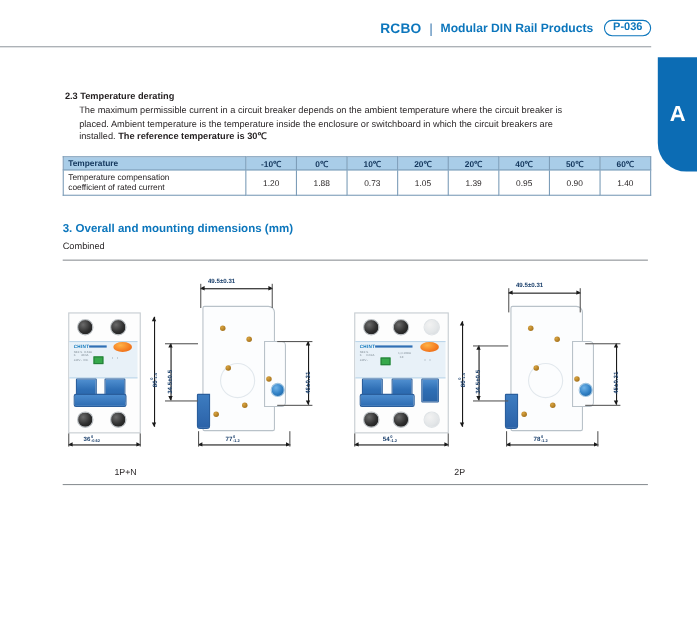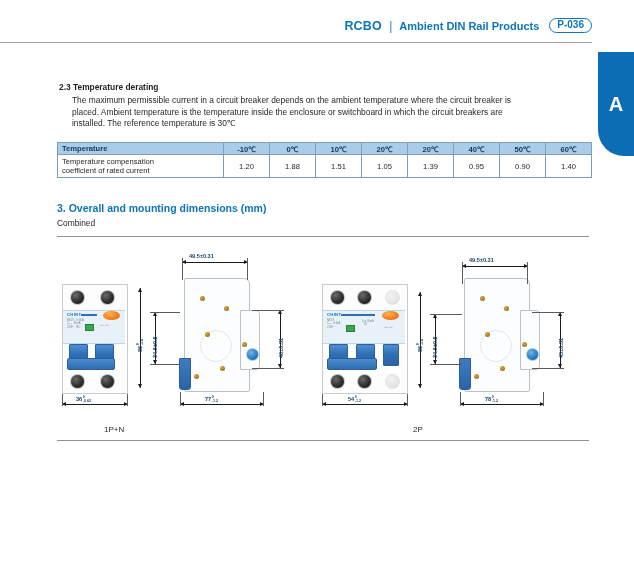--- a/index.html
+++ b/index.html
@@ -39,21 +39,21 @@
   .side-tab span{color:#fff;font-size:20px;font-weight:bold;}
   
   .sec-num{
     position:absolute;left:59px;top:82px;
     font-size:8.4px;font-weight:bold;color:#231f20;
   }
   .para{
     position:absolute;left:72px;top:95px;width:460px;
     font-size:8.4px;line-height:11.6px;color:#231f20;
   }
-  .para b{font-weight:normal;margin-top:17px;}
+  .para b{font-weight:bold;margin-top:17px;}
   
   .tbl{
     position:absolute;left:57px;top:142px;width:532px;
     border-collapse:collapse;table-layout:fixed;
   }
   .tbl th,.tbl td{
     border:1px solid #7d9db8;
     font-size:7.6px;
     padding:0;
   }
@@ -175,21 +175,21 @@
   }
   .arrowv.u{border-bottom:4px solid #1a1a1a;}
   .arrowv.d{border-top:4px solid #1a1a1a;}
 </style>
 </head>
 <body>
 
 <div class="header">
   <span class="hdr-rcbo">RCBO</span>
   <span class="hdr-sep">|</span>
-  <span class="hdr-sub">Ambient DIN Rail Products</span>
+  <span class="hdr-sub">Modular DIN Rail Products</span>
   <span class="hdr-badge">P-036</span>
 </div>
 <div class="hdr-rule"></div>
 
 <div class="side-tab">
   <span>A</span>
 </div>
 
 <div class="sec-num">
   <span>2.3</span>
@@ -226,21 +226,21 @@
     </tr>
   </thead>
   <tbody>
     <tr>
       <td class="lbl">
         <div>Temperature compensation</div>
         <div>coefficient of rated current</div>
       </td>
       <td>1.20</td>
       <td>1.88</td>
-      <td>1.51</td>
+      <td>0.73</td>
       <td>1.05</td>
       <td>1.39</td>
       <td>0.95</td>
       <td>0.90</td>
       <td>1.40</td>
     </tr>
   </tbody>
 </table>
 
 <div class="sec3">3. Overall and mounting dimensions (mm)</div>

